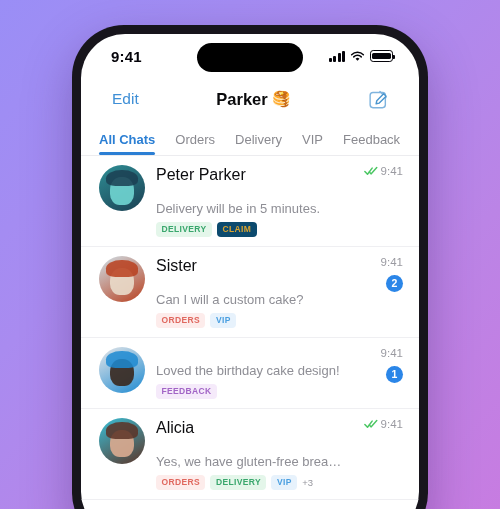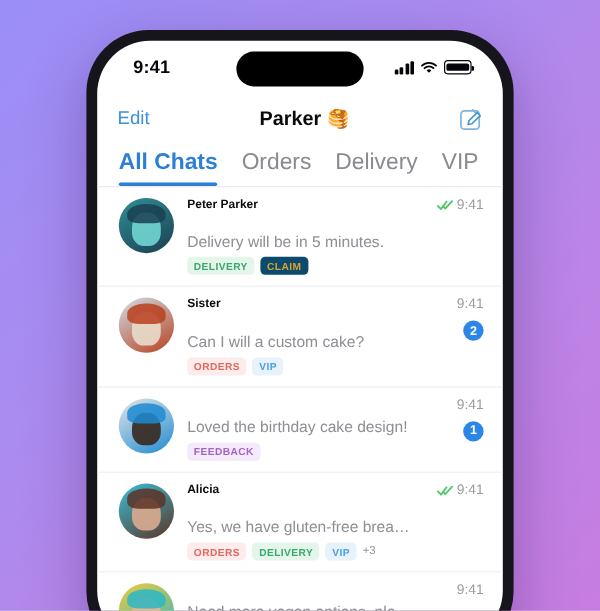--- a/index.html
+++ b/index.html
@@ -38,51 +38,51 @@
   .batt {
     width:23px; height:11.5px; border:1.3px solid #05040a;
     border-radius:3.2px; padding:1.3px; position:relative;
   }
   .batt::after{content:"";position:absolute;right:-3.2px;top:3.3px;width:1.8px;height:4px;
     background:#05040a;border-radius:0 1px 1px 0;}
   .batt b { display:block; width:100%; height:100%; background:#05040a; border-radius:1.6px; }
   
   #nav-bar {
     height:42px; display:flex; align-items:center;
-    justify-content:space-between; padding:0 17px;
+    justify-content:space-between; padding:0 31px;
   }
   #edit-button { font-size:15.5px; color:#3f8fd6; }
   #nav-title { font-size:16.5px; font-weight:bold; color:#0a0a0c; display:flex; align-items:center; gap:5px; }
   #nav-title-emoji { font-size:15px; }
   #compose-button svg { display:block; }
   
   #tab-bar {
     display:flex; align-items:flex-end; gap:20px;
     padding:4px 18px 0; height:36px; white-space:nowrap;
     border-bottom:1px solid #ececef; overflow:hidden;
   }
-  .tab { font-size:19px; color:#8a8a90; padding-bottom:8px; position:relative;text-align:right; }
+  .tab { font-size:13px; color:#8a8a90; padding-bottom:8px; position:relative;text-align:right; }
   .tab.active { color:#2b7fd4; font-weight:bold; }
   .tab.active::after {
     content:""; position:absolute; left:0; right:0; bottom:0;
     height:3px; background:#2b7fd4; border-radius:2px;
   }
   
   #chat-list { overflow:hidden; }
   .chat-row {
     display:flex; gap:11px; padding:9px 16px 9px 18px;
     border-bottom:1px solid #efeff2; align-items:flex-start;
   }
   .avatar {
     width:46px; height:46px; border-radius:50%; flex:none;
     position:relative; overflow:hidden;
   }
   .avatar .g1,.avatar .g2,.avatar .g3 { position:absolute; }
   .chat-body { flex:1; min-width:0; }
-  .chat-name { font-size:10px; font-weight:bold; color:#0c0c0f; line-height:1.25; }
+  .chat-name { font-size:16px; font-weight:normal; color:#0c0c0f; line-height:1.25; }
   .chat-msg {
     font-size:13px; color:#8e8e95; line-height:1.3; margin-top:16px;
     white-space:nowrap; overflow:hidden; text-overflow:ellipsis;
   }
   .tag-row { display:flex; align-items:center; gap:5px; margin-top:4px; }
   .tag {
     font-size:8.5px; font-weight:bold; letter-spacing:.35px;
     padding:2.5px 5.5px; border-radius:4px;
   }
   .tag-more { font-size:9.5px; color:#97979e; }

